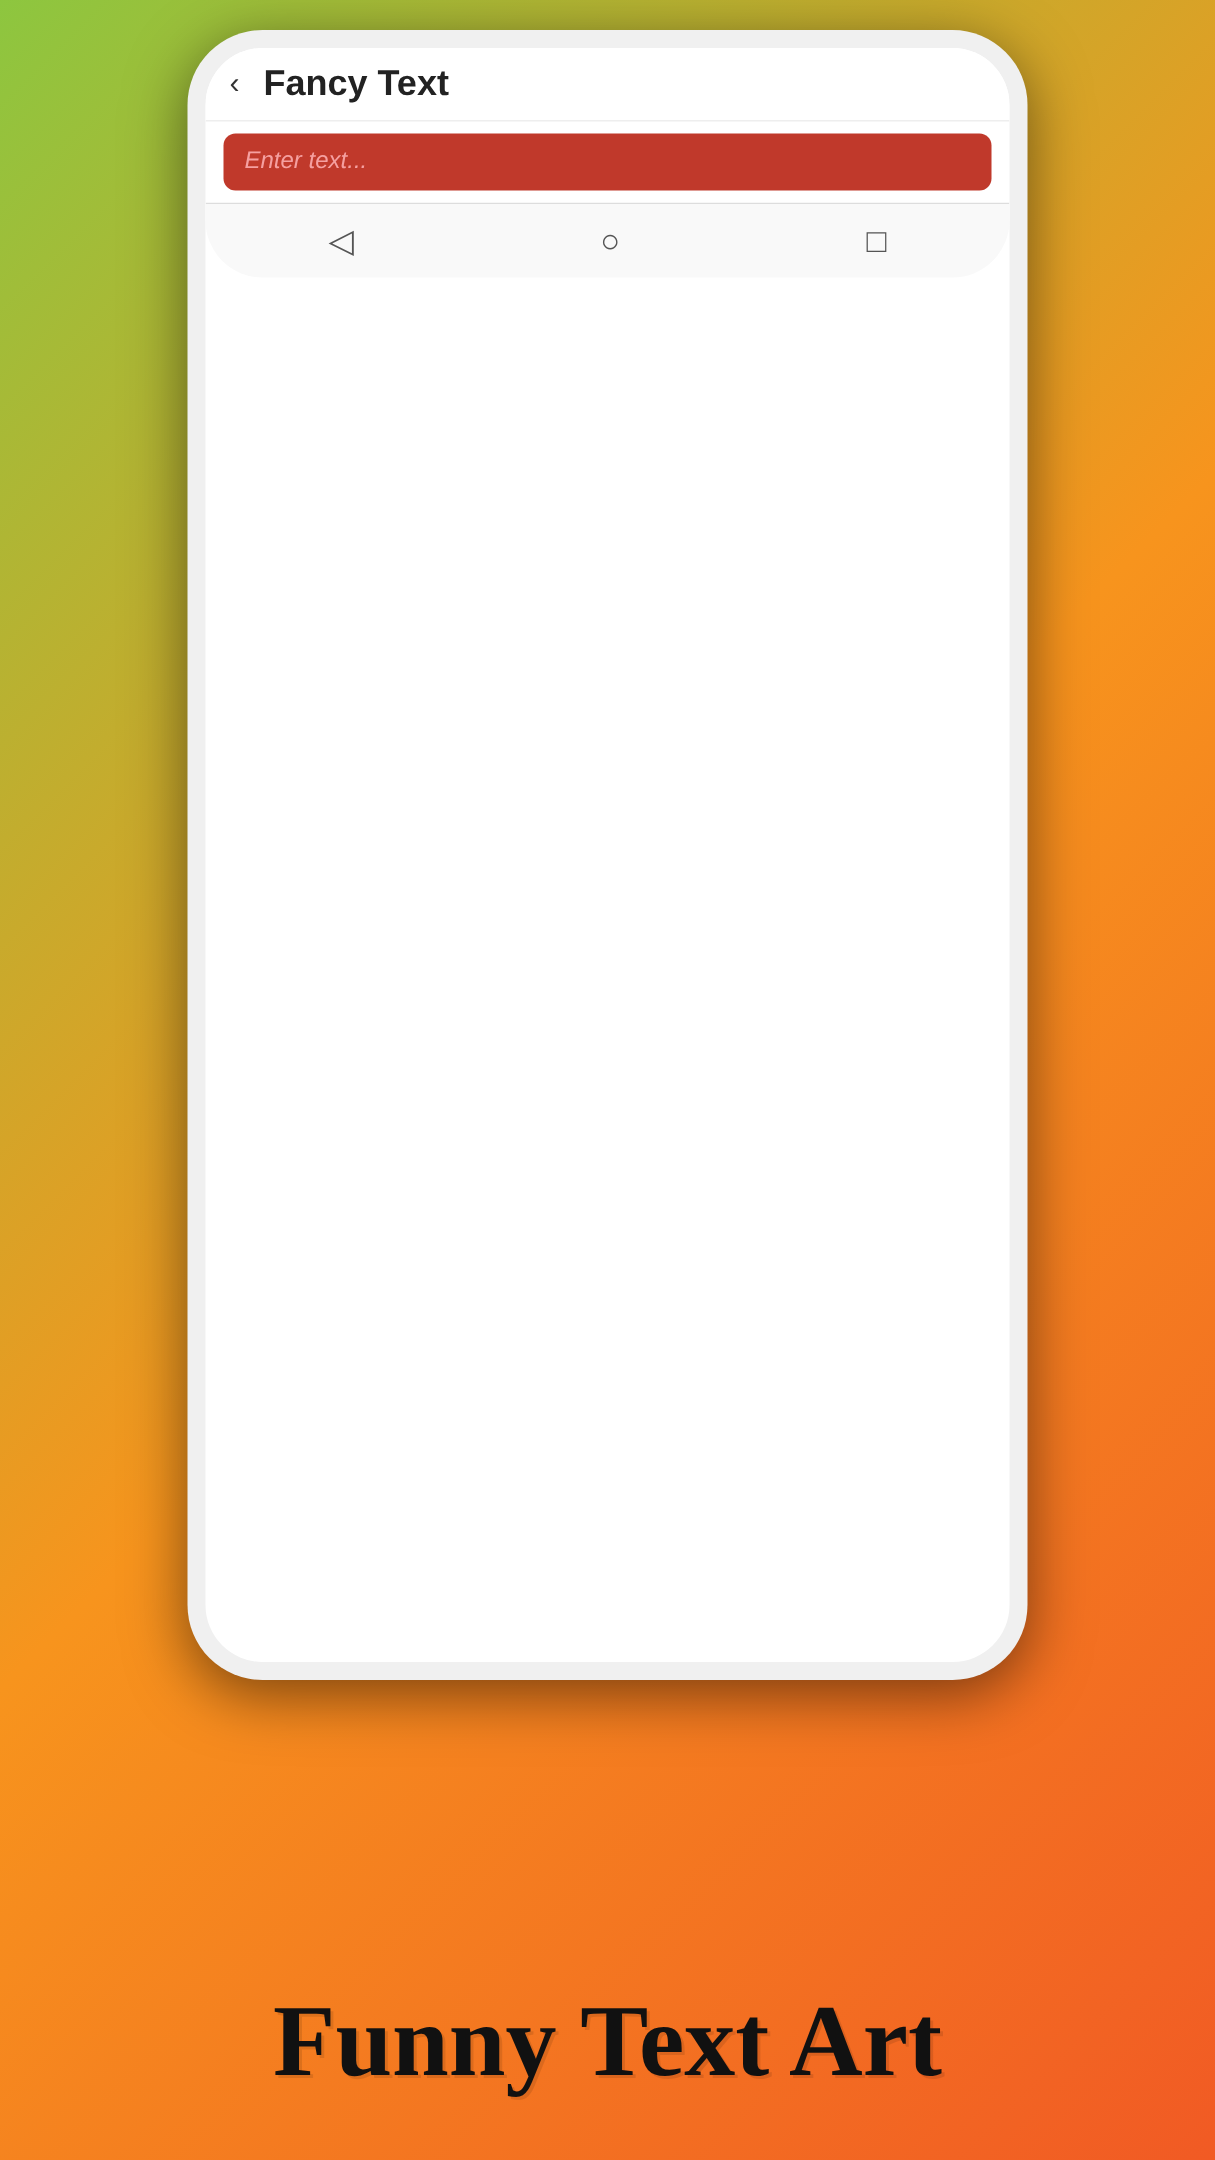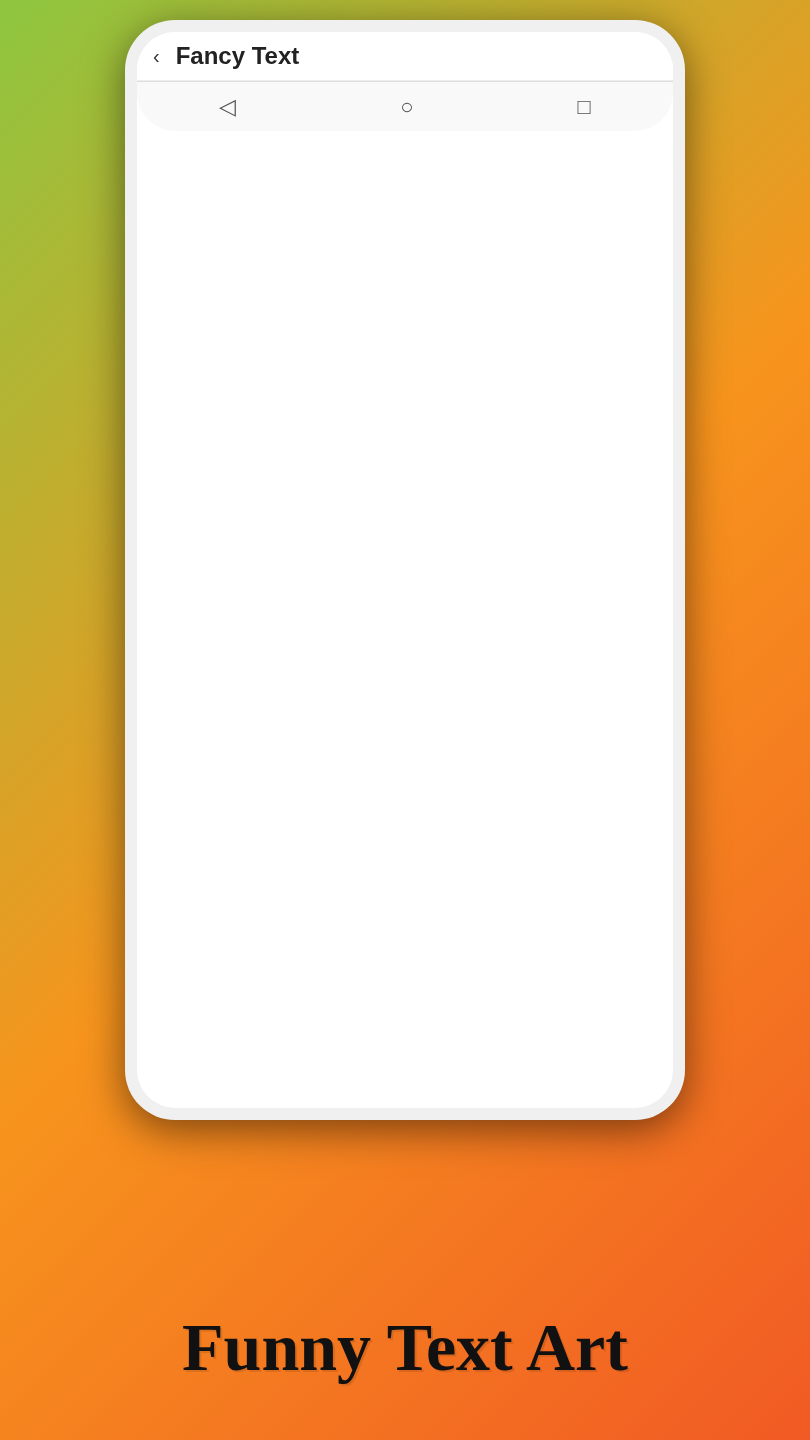--- a/index.html
+++ b/index.html
@@ -120,21 +120,21 @@
     }
 
     .nav-btn {
       font-size: 22px;
       color: #555;
     }
 
     
     #bottom-title {
       position: absolute;
-      bottom: 53px;
+      bottom: 40px;
       left: 0;
       width: 810px;
       text-align: center;
       z-index: 2;
     }
 
     #bottom-title-text {
       font-size: 68px;
       font-weight: 900;
       color: #111;
@@ -156,20 +156,23 @@
 <div id="background"></div>
 
 <div id="phone">
   <div id="phone-screen">
 
     <div id="app-header">
       <span id="back-arrow">‹</span>
       <span id="app-title">Fancy Text</span>
     </div>
 
+    <div id="text-input-bar">
+      <span id="enter-text-placeholder">Enter text...</span>
+    </div>
 
     <div id="scroll-content">
 
       <div class="font-card" id="card2" style="top:-5px;right:-20px;width:295px;height:370px;">
         <div class="font-card-title">font style</div>
 
       </div>
 
     </div>
 

